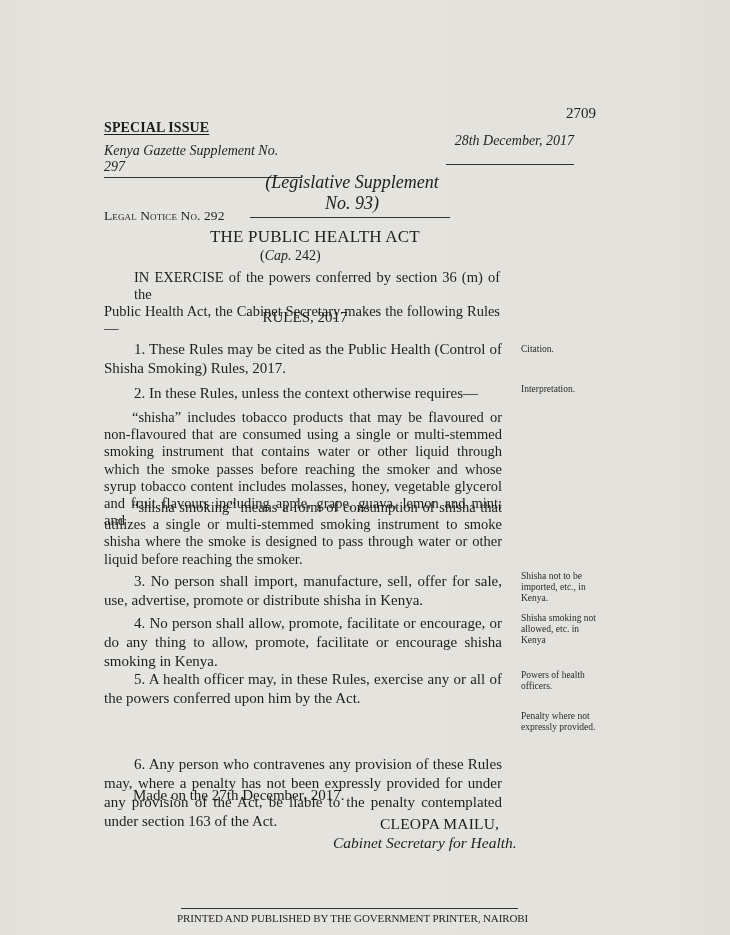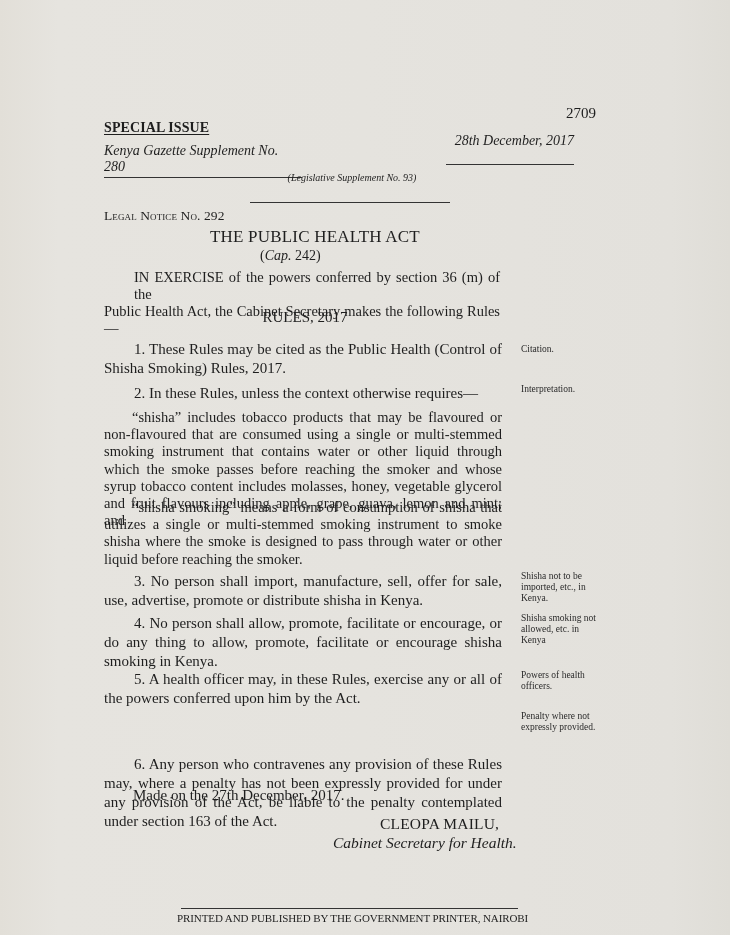--- a/index.html
+++ b/index.html
@@ -41,23 +41,23 @@
       left: 446px; top: 133px;
       font-size: 14px;
       font-style: italic;
       padding-bottom: 15px;
       border-bottom: 1px solid #333;
       width: 128px;
       text-align: right;
     }
     .legislative-supplement {
       left: 250px; top: 172px;
-      font-size: 10px;
-      font-style: italic;
-      padding-bottom: 19px;
+      font-size: 18px;
+      font-style: italic;
+      padding-bottom: 3px;
       border-bottom: 1px solid #333;
       width: 196px;
       text-align: center;
       padding-left: 4px;
     }
     .legal-notice {
       left: 104px; top: 208px;
       font-size: 13.5px;
       font-variant: small-caps;
       letter-spacing: 0.1px;
@@ -136,21 +136,21 @@
       left: 177px; top: 912px;
       font-size: 11px;
       letter-spacing: -0.1px;
     }
   </style>
 </head>
 <body>
 
 <div class="abs page-number">2709</div>
 <div class="abs special-issue">SPECIAL ISSUE</div>
-<div class="abs gazette-no">Kenya Gazette Supplement No. 280</div>
+<div class="abs gazette-no">Kenya Gazette Supplement No. 297</div>
 <div class="abs issue-date">28th December, 2017</div>
 <div class="abs legislative-supplement">(Legislative Supplement No. 93)</div>
 
 <div class="abs legal-notice">Legal Notice No. 292</div>
 <div class="abs act-title">THE PUBLIC HEALTH ACT</div>
 <div class="abs cap">(<i>Cap.</i><span> 242</span>)</div>
 
 <div class="abs preamble">
   <div class="indent">IN EXERCISE of the powers conferred by section 36 (m) of the</div>
   <div>Public Health Act, the Cabinet Secretary makes the following Rules—</div>

